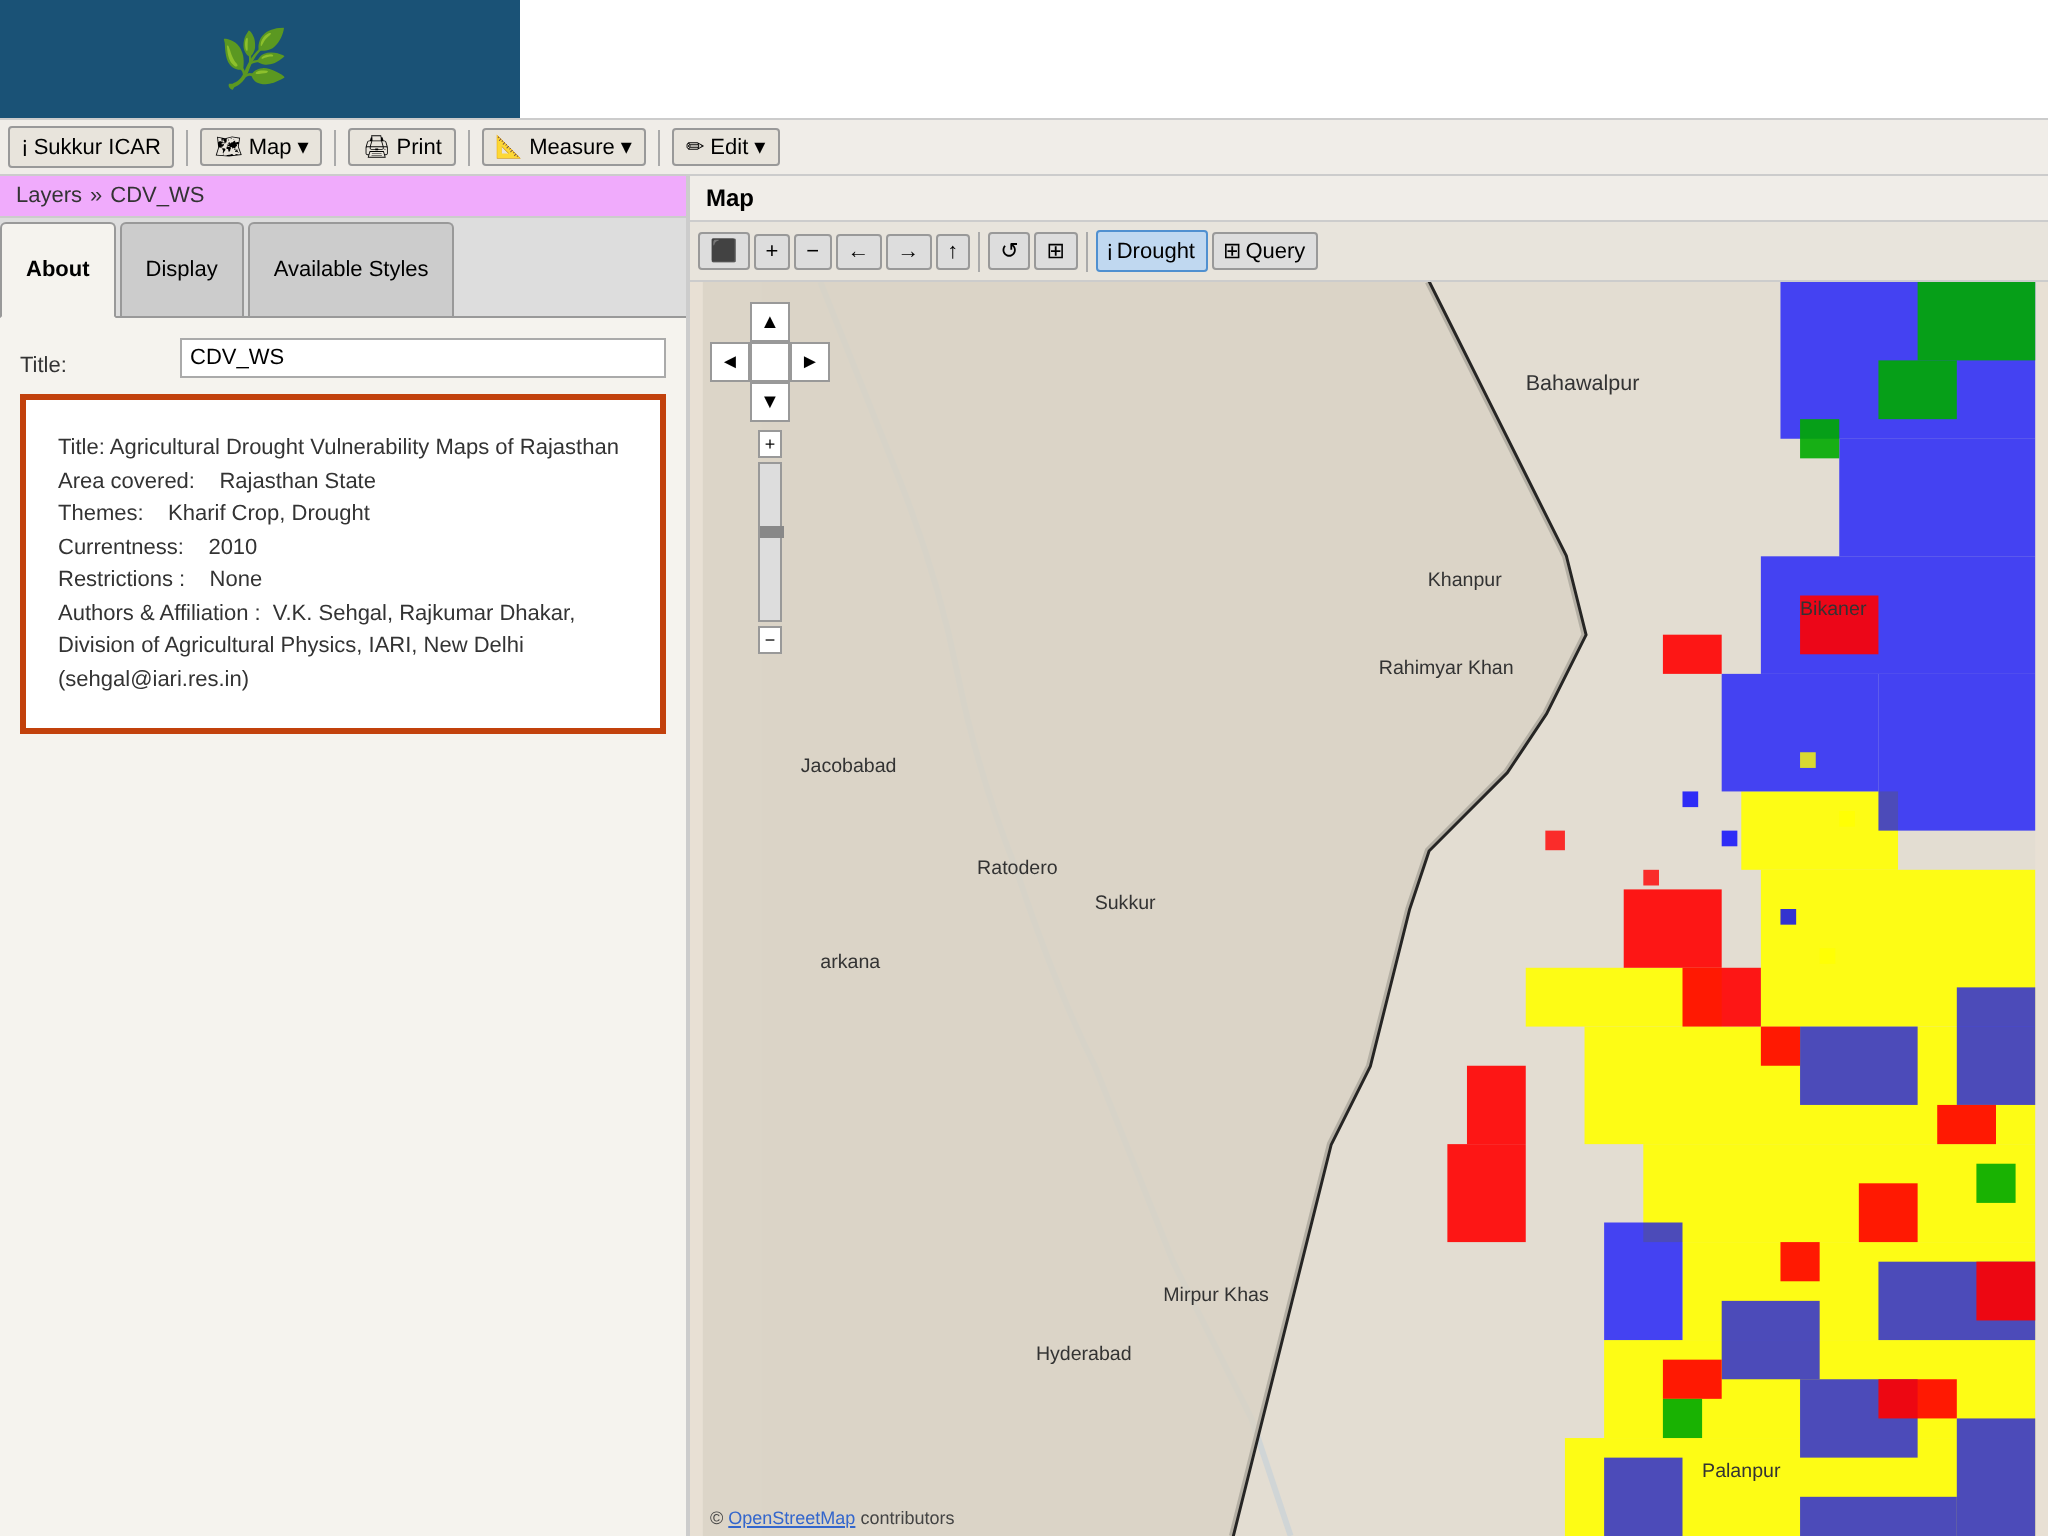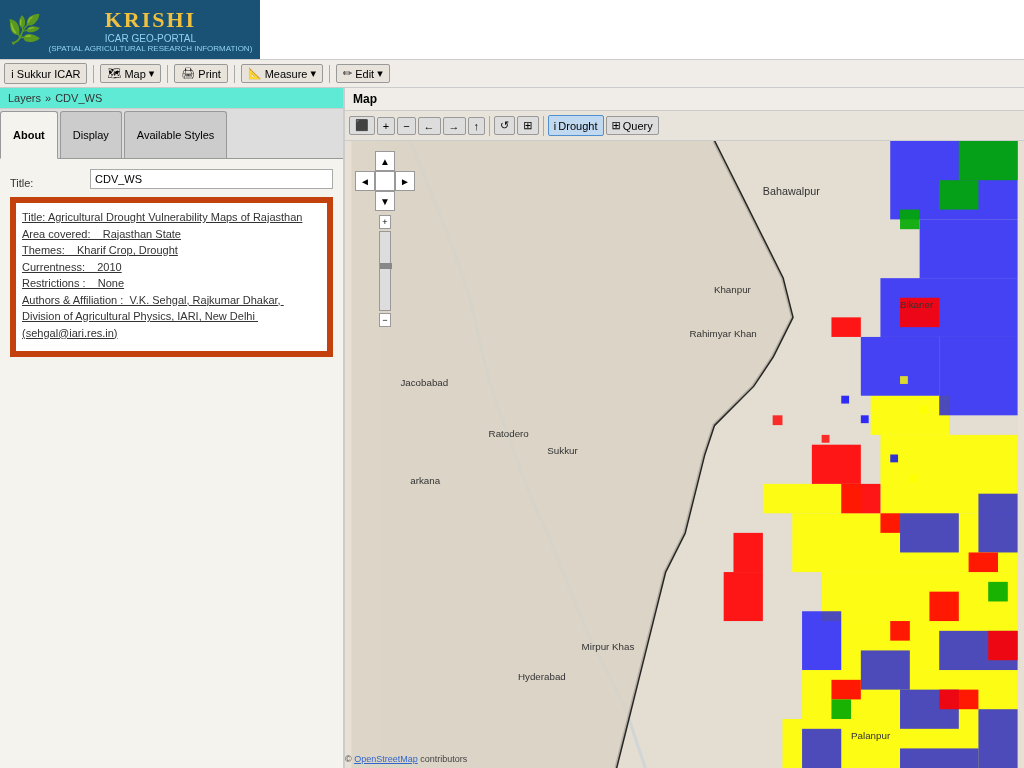--- a/index.html
+++ b/index.html
@@ -22,34 +22,34 @@
     .toolbar-btn { display: flex; align-items: center; gap: 3px; padding: 2px 6px; background: #e8e4dc; border: 1px solid #999; border-radius: 2px; cursor: pointer; font-size: 11px; white-space: nowrap; }
     .toolbar-sep { width: 1px; height: 18px; background: #aaa; margin: 0 2px; }
 
     
     #main { display: flex; height: calc(768px - 60px - 28px); }
 
     
     #left-panel { width: 345px; background: #f5f3ee; border-right: 2px solid #ccc; display: flex; flex-direction: column; }
 
     
-    #breadcrumb { padding: 4px 8px; background: #5eead4; border-bottom: 1px solid #ccc; font-size: 11px; color: #333; display: flex; align-items: center; gap: 4px; }
+    #breadcrumb { padding: 4px 8px; background: #f0abfc; border-bottom: 1px solid #ccc; font-size: 11px; color: #333; display: flex; align-items: center; gap: 4px; }
 
     
     #tabs { display: flex; border-bottom: 1px solid #999; background: #ddd; }
     .tab { padding: 17px 12px; cursor: pointer; border: 1px solid #999; border-bottom: none; background: #ccc; font-size: 11px; margin-right: 2px; margin-top: 2px; border-radius: 3px 3px 0 0; }
     .tab.active { background: #f5f3ee; border-bottom: 1px solid #f5f3ee; font-weight: bold; margin-bottom: -1px; }
 
     
     #form-area { padding: 10px; flex: 1; }
     .form-row { display: flex; align-items: flex-end; margin-bottom: 8px; }
     .form-label { width: 80px; font-size: 11px; color: #333; flex-shrink: 0; }
     .form-input { flex: 1; border: 1px solid #aaa; padding: 2px 4px; font-size: 11px; background: #fff; height: 20px; }
     .description-label { font-size: 11px; color: #333; margin-bottom: 4px; }
-    .description-box { width: 100%; border: 6px solid #c2410c; background: #fff; padding: 6px; font-size: 11px; line-height: 1.5; color: #333; min-height: 160px; text-decoration: underline; }
+    .description-box { width: 100%; border: 3px solid #c2410c; background: #fff; padding: 16px; font-size: 11px; line-height: 1.5; color: #333; min-height: 160px; }
 
     
     #right-panel { flex: 1; display: flex; flex-direction: column; position: relative; }
 
     
     #map-header { padding: 4px 8px; background: #f0ede8; border-bottom: 1px solid #ccc; font-size: 12px; font-weight: bold; }
 
     
     #map-toolbar { height: 30px; background: #e8e4dc; border-bottom: 1px solid #ccc; display: flex; align-items: center; padding: 0 4px; gap: 2px; }
     .map-btn { padding: 2px 5px; border: 1px solid #999; background: #ddd; cursor: pointer; font-size: 11px; display: flex; align-items: center; gap: 2px; border-radius: 2px; }
@@ -60,38 +60,33 @@
     #map-container { flex: 1; position: relative; overflow: hidden; background: #e8e0d4; }
 
     
     #map-nav { position: absolute; left: 10px; top: 10px; z-index: 10; display: flex; flex-direction: column; align-items: center; }
     .nav-btn { width: 20px; height: 20px; background: #fff; border: 1px solid #999; cursor: pointer; display: flex; align-items: center; justify-content: center; font-size: 10px; }
     .nav-row { display: flex; }
     #zoom-slider { width: 12px; height: 80px; margin: 2px auto; background: #ddd; border: 1px solid #999; position: relative; }
     #zoom-handle { width: 12px; height: 6px; background: #888; position: absolute; top: 40%; cursor: pointer; }
 
     
-    #map-copyright { position: absolute; bottom: 4px; left: 0; font-size: 9px; color: #444; z-index: 10; }
+    #map-copyright { position: absolute; bottom: 4px; left: 10px; font-size: 9px; color: #444; z-index: 10; }
     #map-copyright a { color: #3366cc; text-decoration: underline; }
 
     
     #map-svg { width: 100%; height: 100%; }
   </style>
 </head>
 <body>
 
 <div id="header">
   <div id="header-logo">
     <div id="header-logo-flex">
       <span style="color:#6dbf67; font-size:28px; margin-right:6px;">🌿</span>
-      <div id="header-logo-inner">
-        <div class="krishi-text">KRISHI</div>
-        <div class="icar-text">ICAR GEO-PORTAL</div>
-        <div class="spatial-text">(SPATIAL AGRICULTURAL RESEARCH INFORMATION)</div>
-      </div>
     </div>
   </div>
 </div>
 
 <div id="toolbar">
   <button class="toolbar-btn">
     <span>ℹ</span>
     <span>Sukkur ICAR</span>
   </button>
   <div class="toolbar-sep"></div>

